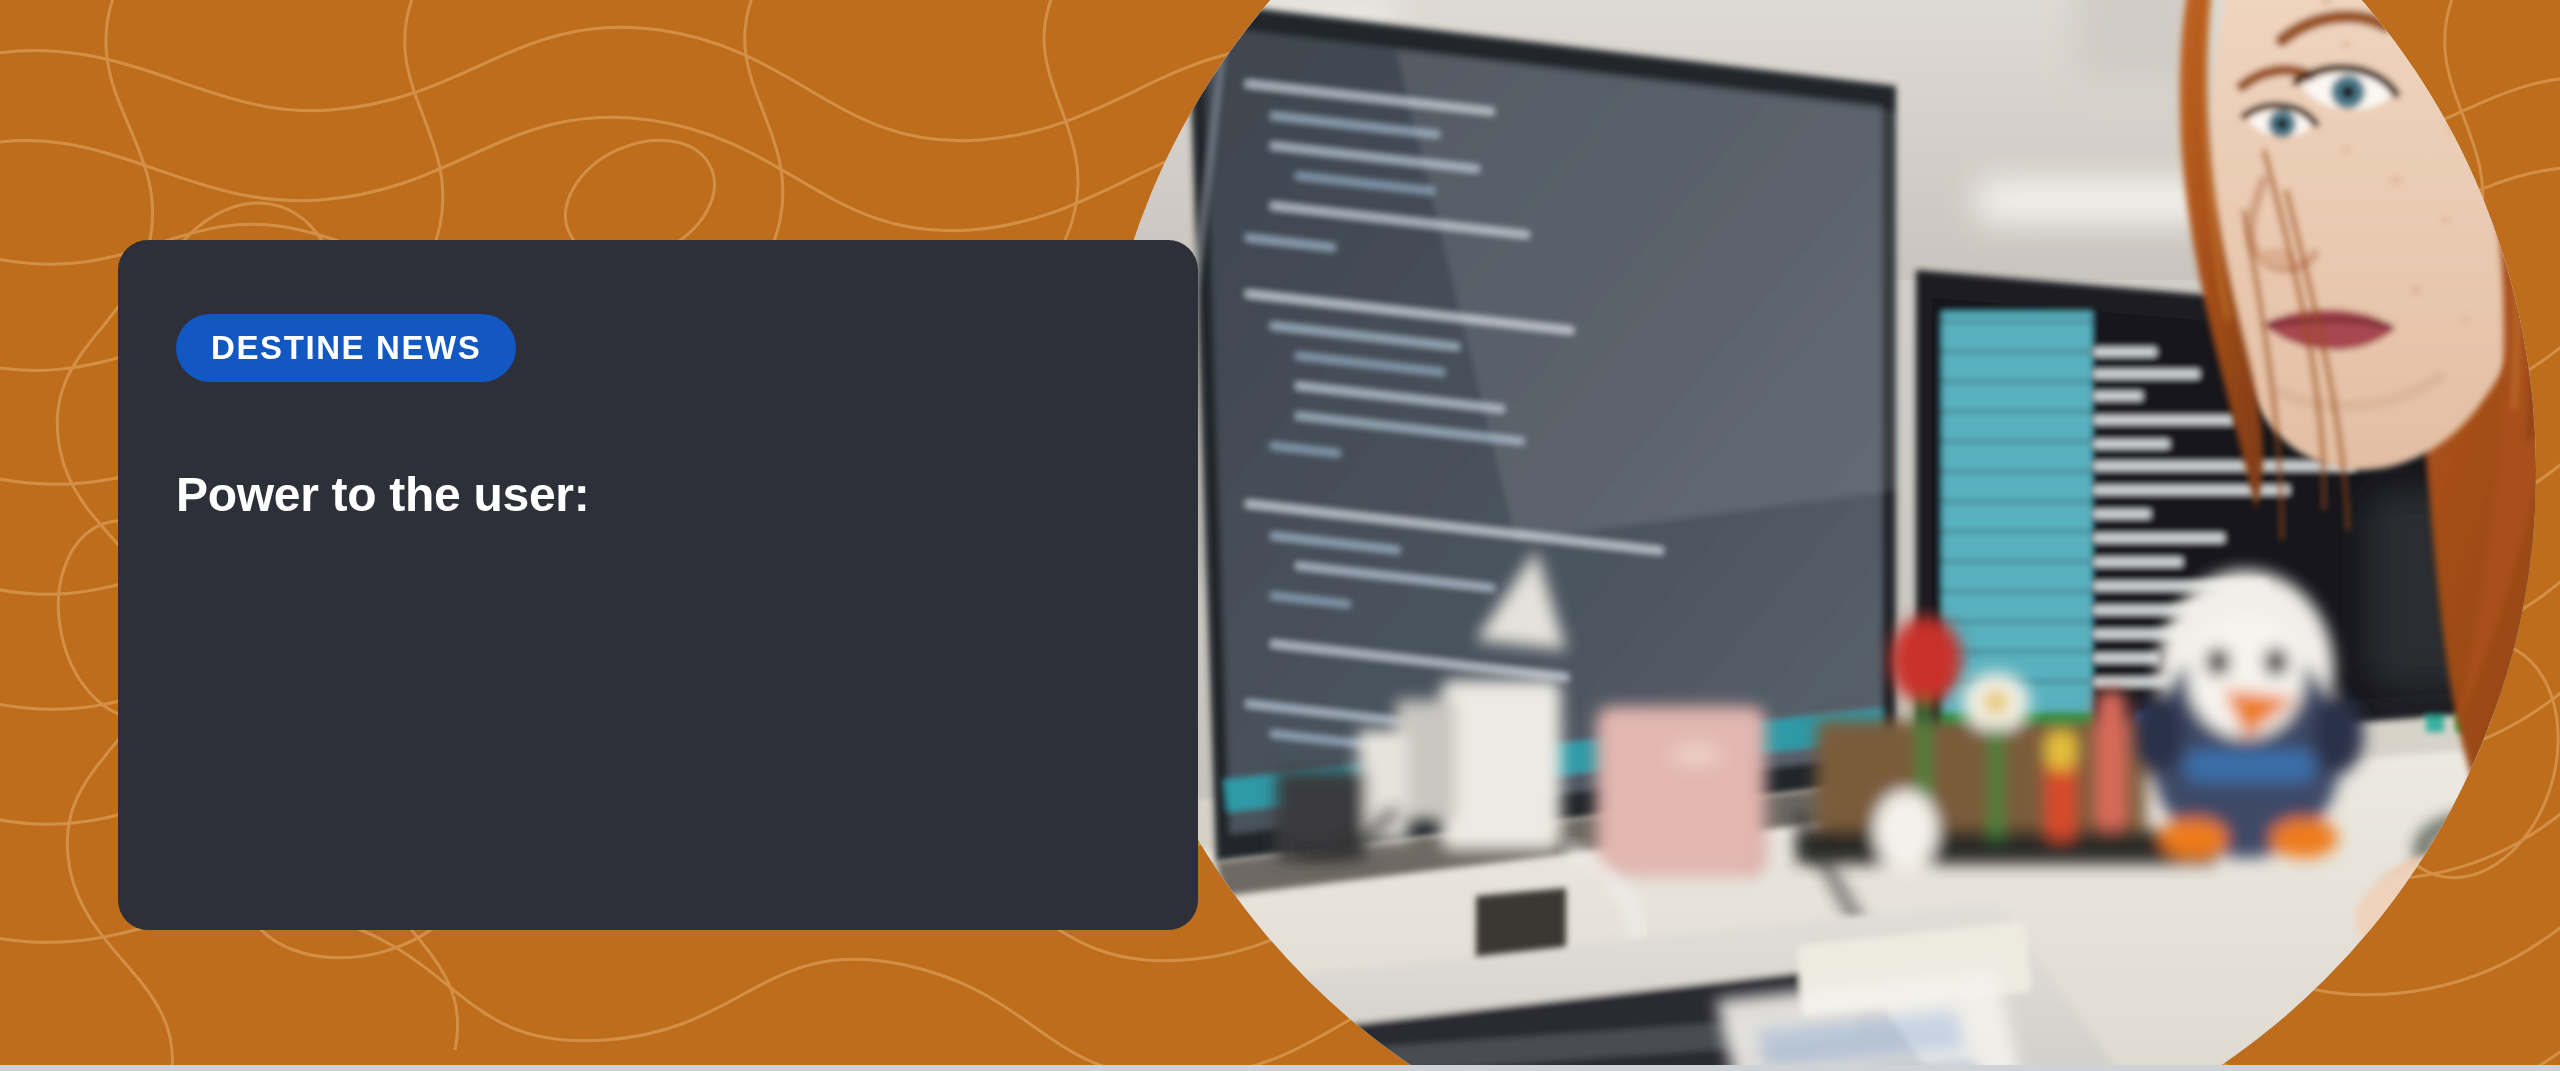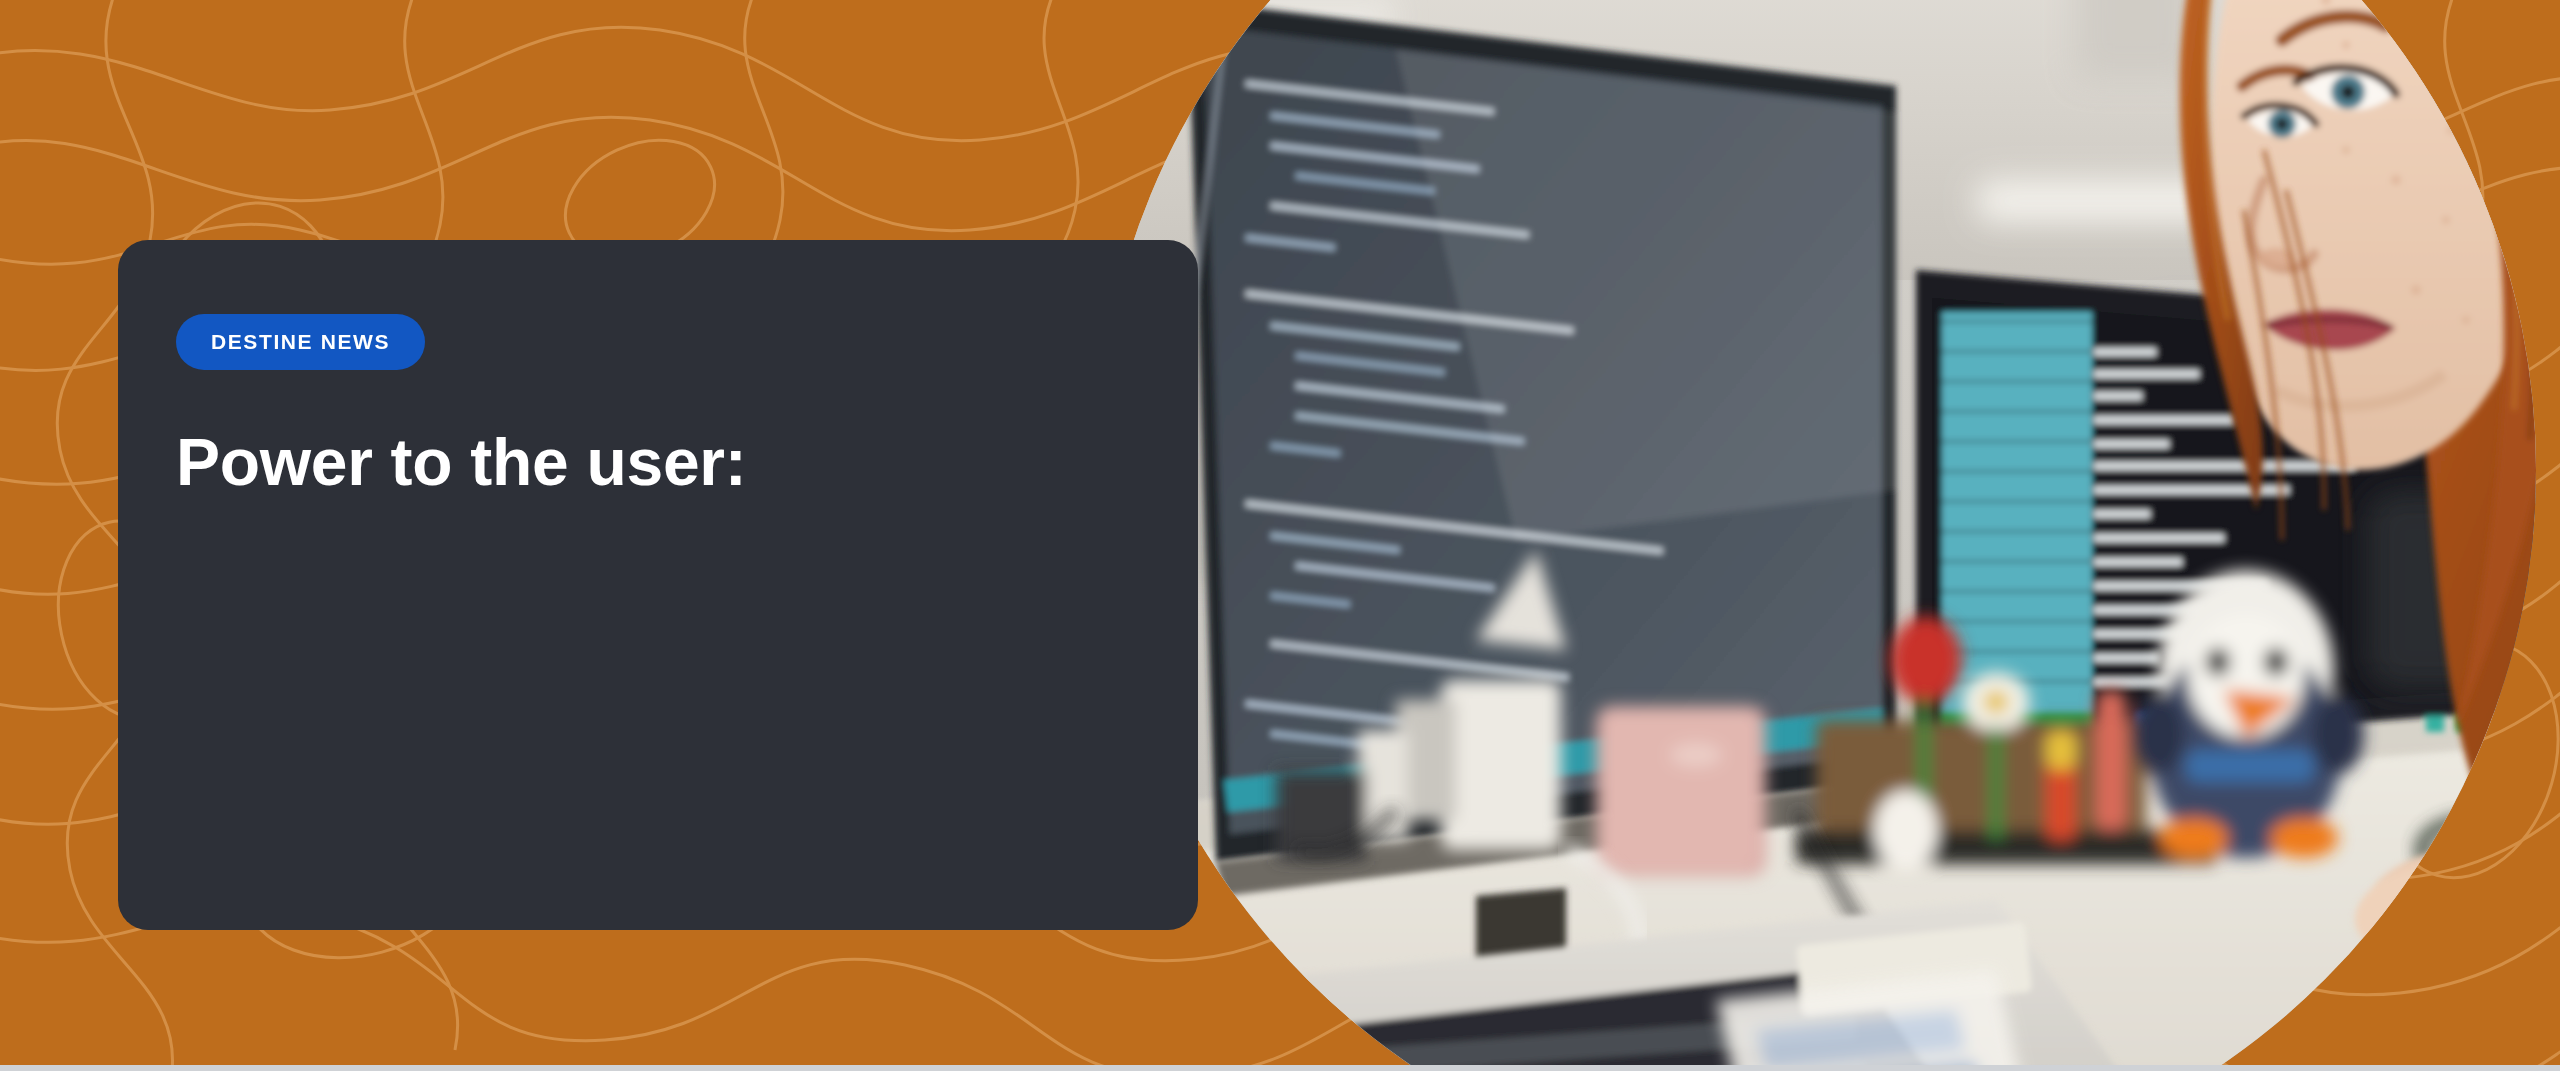--- a/index.html
+++ b/index.html
@@ -59,33 +59,33 @@
     background: #2D3038;
     border-radius: 30px;
     box-sizing: border-box;
     padding: 74px 0 0 58px;
   }
 
   .badge {
     display: inline-block;
     background: #1257C2;
     color: #ffffff;
-    font-size: 21px;
+    font-size: 33px;
     font-weight: bold;
     letter-spacing: 1.6px;
     padding: 17px 35px 18px 35px;
     border-radius: 999px;
     line-height: 1;
     white-space: nowrap;
   }
 
   .headline {
-    margin: 52px 0 0 0;
+    margin: 84px 0 0 0;
     color: #ffffff;
-    font-size: 66px;
+    font-size: 48px;
     line-height: 1.22;
     font-weight: normal;
     max-width: 980px;
     letter-spacing: -0.3px;
   }
   .headline .strong {
     font-weight: bold;
     display: block;
     margin-bottom: 14px;
   }

